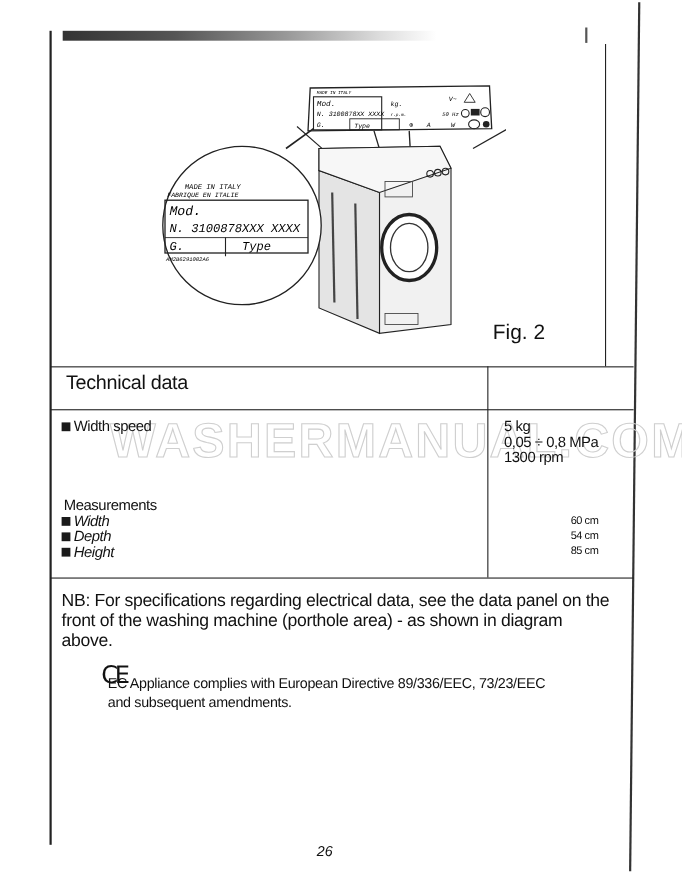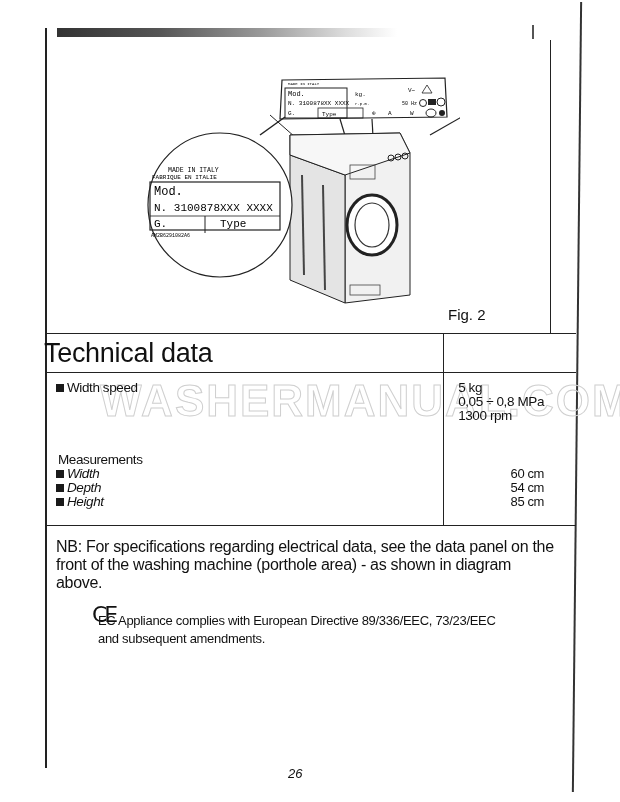--- a/index.html
+++ b/index.html
@@ -3,34 +3,34 @@
 <meta charset="utf-8">
 <style>
   html, body { margin: 0; padding: 0; background: #ffffff; }
   body { width: 620px; height: 802px; position: relative; overflow: hidden; font-family: "Liberation Sans", sans-serif; color: #111; }
   .page-frame-left { position: absolute; left: 45px; top: 28px; width: 2px; height: 740px; background: #222; }
   .page-frame-right { position: absolute; left: 576px; top: 2px; width: 2px; height: 790px; background: #333; transform: skewX(-0.6deg); }
   .header-bar { position: absolute; left: 57px; top: 28px; width: 340px; height: 9px;
     background: linear-gradient(90deg, #333 0%, #555 30%, #999 60%, #ddd 85%, rgba(255,255,255,0) 100%); }
   .header-tick { position: absolute; left: 532px; top: 25px; width: 2px; height: 14px; background: #555; }
 
-  .figure { position: absolute; left: 110px; top: 75px; width: 350px; height: 240px; }
-  .fig-caption { position: absolute; left: 448px; top: 306px; font-size: 15px; }
+  .figure { position: absolute; left: 110px; top: 75px; width: 350px; height: 240px; font-style: italic; }
+  .fig-caption { position: absolute; left: 448px; top: 292px; font-size: 19px; }
 
   .hline { position: absolute; height: 1px; background: #222; }
   .vline { position: absolute; width: 1px; background: #222; }
 
-  .section-title { position: absolute; left: 44px; top: 338px; font-size: 27px; letter-spacing: -0.3px; }
+  .section-title { position: absolute; left: 60px; top: 338px; font-size: 18px; letter-spacing: -0.3px; }
   .spec-list { position: absolute; left: 56px; top: 381px; font-size: 13.5px; line-height: 14px; letter-spacing: -0.4px; }
   .spec-item { display: flex; align-items: center; }
   .bullet { display: inline-block; width: 8px; height: 8px; background: #1a1a1a; margin-right: 3px; }
   .val-list { position: absolute; right: 76px; top: 381px; font-size: 13.5px; line-height: 14px; text-align: left; letter-spacing: -0.4px; }
   .meas-heading { position: absolute; left: 58px; top: 452px; font-size: 13.5px; letter-spacing: -0.4px; }
   .meas-list { position: absolute; left: 56px; top: 467px; font-size: 13.5px; line-height: 14px; letter-spacing: -0.4px; font-style: italic; }
-  .meas-vals { position: absolute; right: 76px; top: 467px; font-size: 13px; line-height: 14px; text-align: right; letter-spacing: -0.4px; margin-left: 20px; }
+  .meas-vals { position: absolute; right: 76px; top: 467px; font-size: 10px; line-height: 14px; text-align: right; letter-spacing: -0.4px; margin-left: 20px; }
 
   .note { position: absolute; left: 56px; top: 538px; width: 500px; font-size: 16px; line-height: 18px; letter-spacing: -0.3px; }
   .ce-mark { position: absolute; left: 56px; top: 602px; font-size: 22px; letter-spacing: -3px; font-family: "DejaVu Sans", sans-serif; margin-left: 36px; }
   .ce-text { position: absolute; left: 98px; top: 612px; width: 420px; font-size: 13px; line-height: 18px; letter-spacing: -0.3px; }
   .page-number { position: absolute; left: 288px; top: 766px; font-size: 13px; font-style: italic; }
 
   .watermark { position: absolute; left: 100px; top: 376px; font-size: 44px; font-weight: bold; color: transparent;
     -webkit-text-stroke: 1px #cfcfcf; letter-spacing: 2px; pointer-events: none; }
 </style>
 </head>

